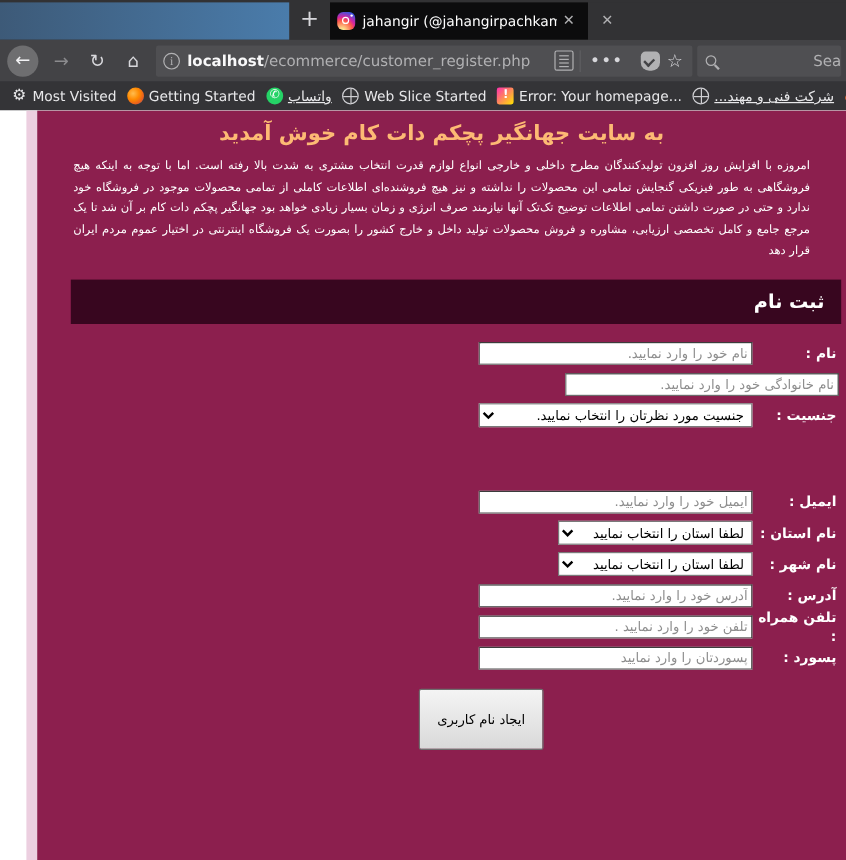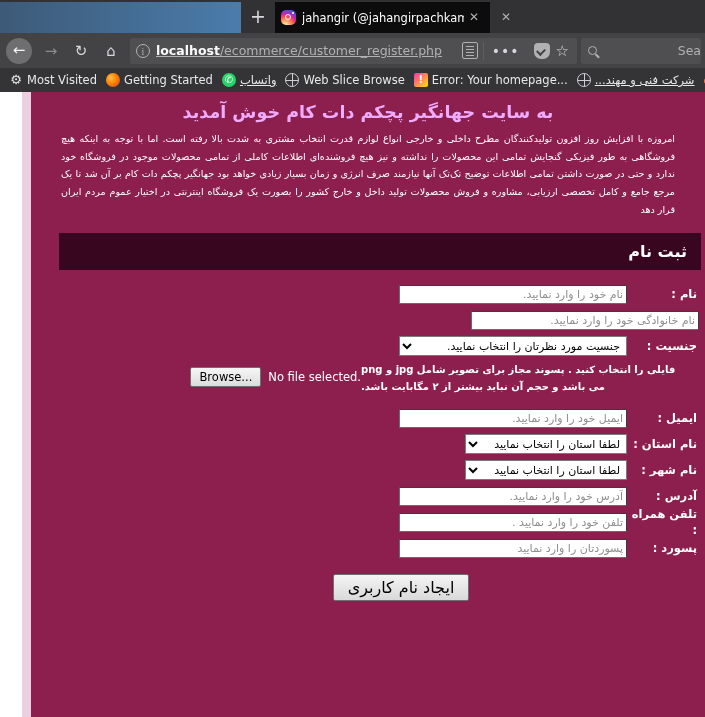--- a/index.html
+++ b/index.html
@@ -138,21 +138,20 @@
     margin-right: 6px;
     box-sizing: border-box;
     font-family: "Liberation Serif", serif;
   }
   .url-text {
     font-size: 12.5px;
     color: #b1b1b3;
     white-space: nowrap;
     overflow: hidden;
     flex: 1 1 auto;
-    text-decoration: underline;
   }
   .url-text b { color: #f9f9fa; font-weight: bold; }
   .reader-icon {
     width: 16px; height: 17px;
     border: 1.2px solid #b1b1b3;
     border-radius: 2px;
     flex: 0 0 auto;
     margin: 0 5px;
     position: relative;
     box-sizing: border-box;
@@ -285,21 +284,21 @@
   }
   .body-maroon {
     position: absolute;
     top: 0; left: 31px;
     width: 674px;
     min-height: 625px;
     background: #8c1f4e;
   }
 
   .welcome-title {
-    color: #f0abfc;
+    color: #fdba74;
     font-size: 17.5px;
     font-weight: bold;
     text-align: center;
     padding: 10px 18px 6px 18px;
     letter-spacing: 0;
   }
   .intro {
     color: #ffffff;
     font-size: 9.6px;
     font-weight: normal;
@@ -422,24 +421,24 @@
     width: 330px;
     margin-right: 8px;
     padding-top: 1px;
   }
 
   .submit-wrap { text-align: center; padding: 14px 0 0 72px; }
   .submit-btn {
     background: linear-gradient(#f4f4f4, #d9d9d9);
     border: 1px solid #6e6e6e;
     border-radius: 2px;
-    font-size: 16px;
+    font-size: 11px;
     font-family: "DejaVu Sans", "Liberation Sans", sans-serif;
     color: #000;
-    padding: 3px 14px;
+    padding: 18px 14px;
     direction: rtl;
     cursor: pointer;
   }
 </style>
 </head>
 <body>
 
 <div id="screen">
 
   <div class="chrome">
@@ -487,21 +486,21 @@
       <div class="bm">
         <span class="bmico ico-fox"></span>
         <span class="bm-label">Getting Started</span>
       </div>
       <div class="bm">
         <span class="bmico ico-wa">✆</span>
         <span class="bm-label rtl">واتساب</span>
       </div>
       <div class="bm">
         <span class="bmico ico-globe"></span>
-        <span class="bm-label">Web Slice Browse</span>
+        <span class="bm-label">Web Slice Started</span>
       </div>
       <div class="bm">
         <span class="bmico ico-err">!</span>
         <span class="bm-label">Error: Your homepage...</span>
       </div>
       <div class="bm">
         <span class="bmico ico-globe"></span>
         <span class="bm-label rtl">شرکت فنی و مهند...</span>
       </div>
       <div class="bm">
@@ -539,27 +538,20 @@
         <div class="frow">
           <div class="flabel">جنسیت :</div>
           <div class="fctrl">
             <select class="sel wide">
               <option>جنسیت مورد نظرتان را انتخاب نمایید.</option>
             </select>
           </div>
         </div>
 
         <div class="frow tall">
-          <div class="fctrl">
-            <div class="filerow">
-              <button class="browse-btn">Browse...</button>
-              <span class="nofile">No file selected.</span>
-              <span class="filehint">فایلی را انتخاب کنید . پسوند مجاز برای تصویر شامل jpg و png می باشد و حجم آن نباید بیشتر از ۲ مگابایت باشد.</span>
-            </div>
-          </div>
         </div>
 
         <div class="frow">
           <div class="flabel">ایمیل :</div>
           <div class="fctrl">
             <input class="txt" type="text" placeholder="ایمیل خود را وارد نمایید." style="">
           </div>
         </div>
 
         <div class="frow">

